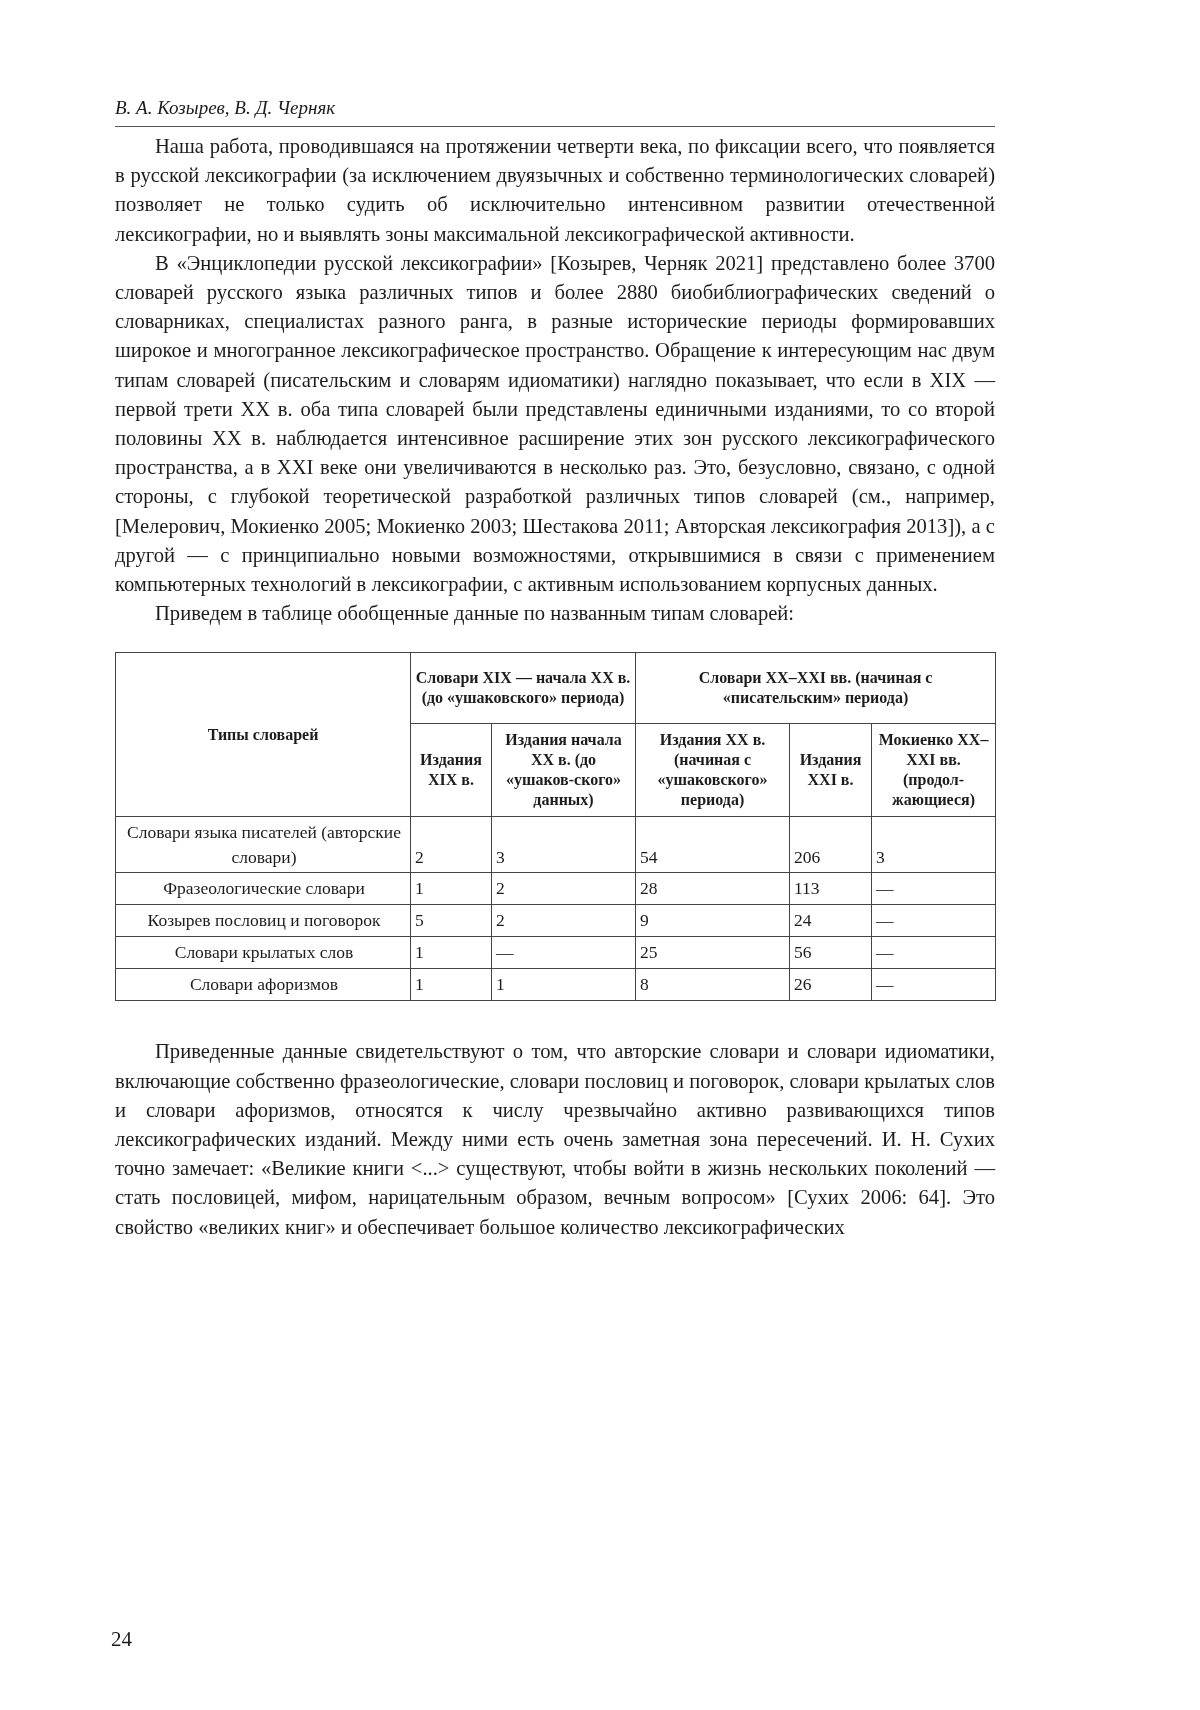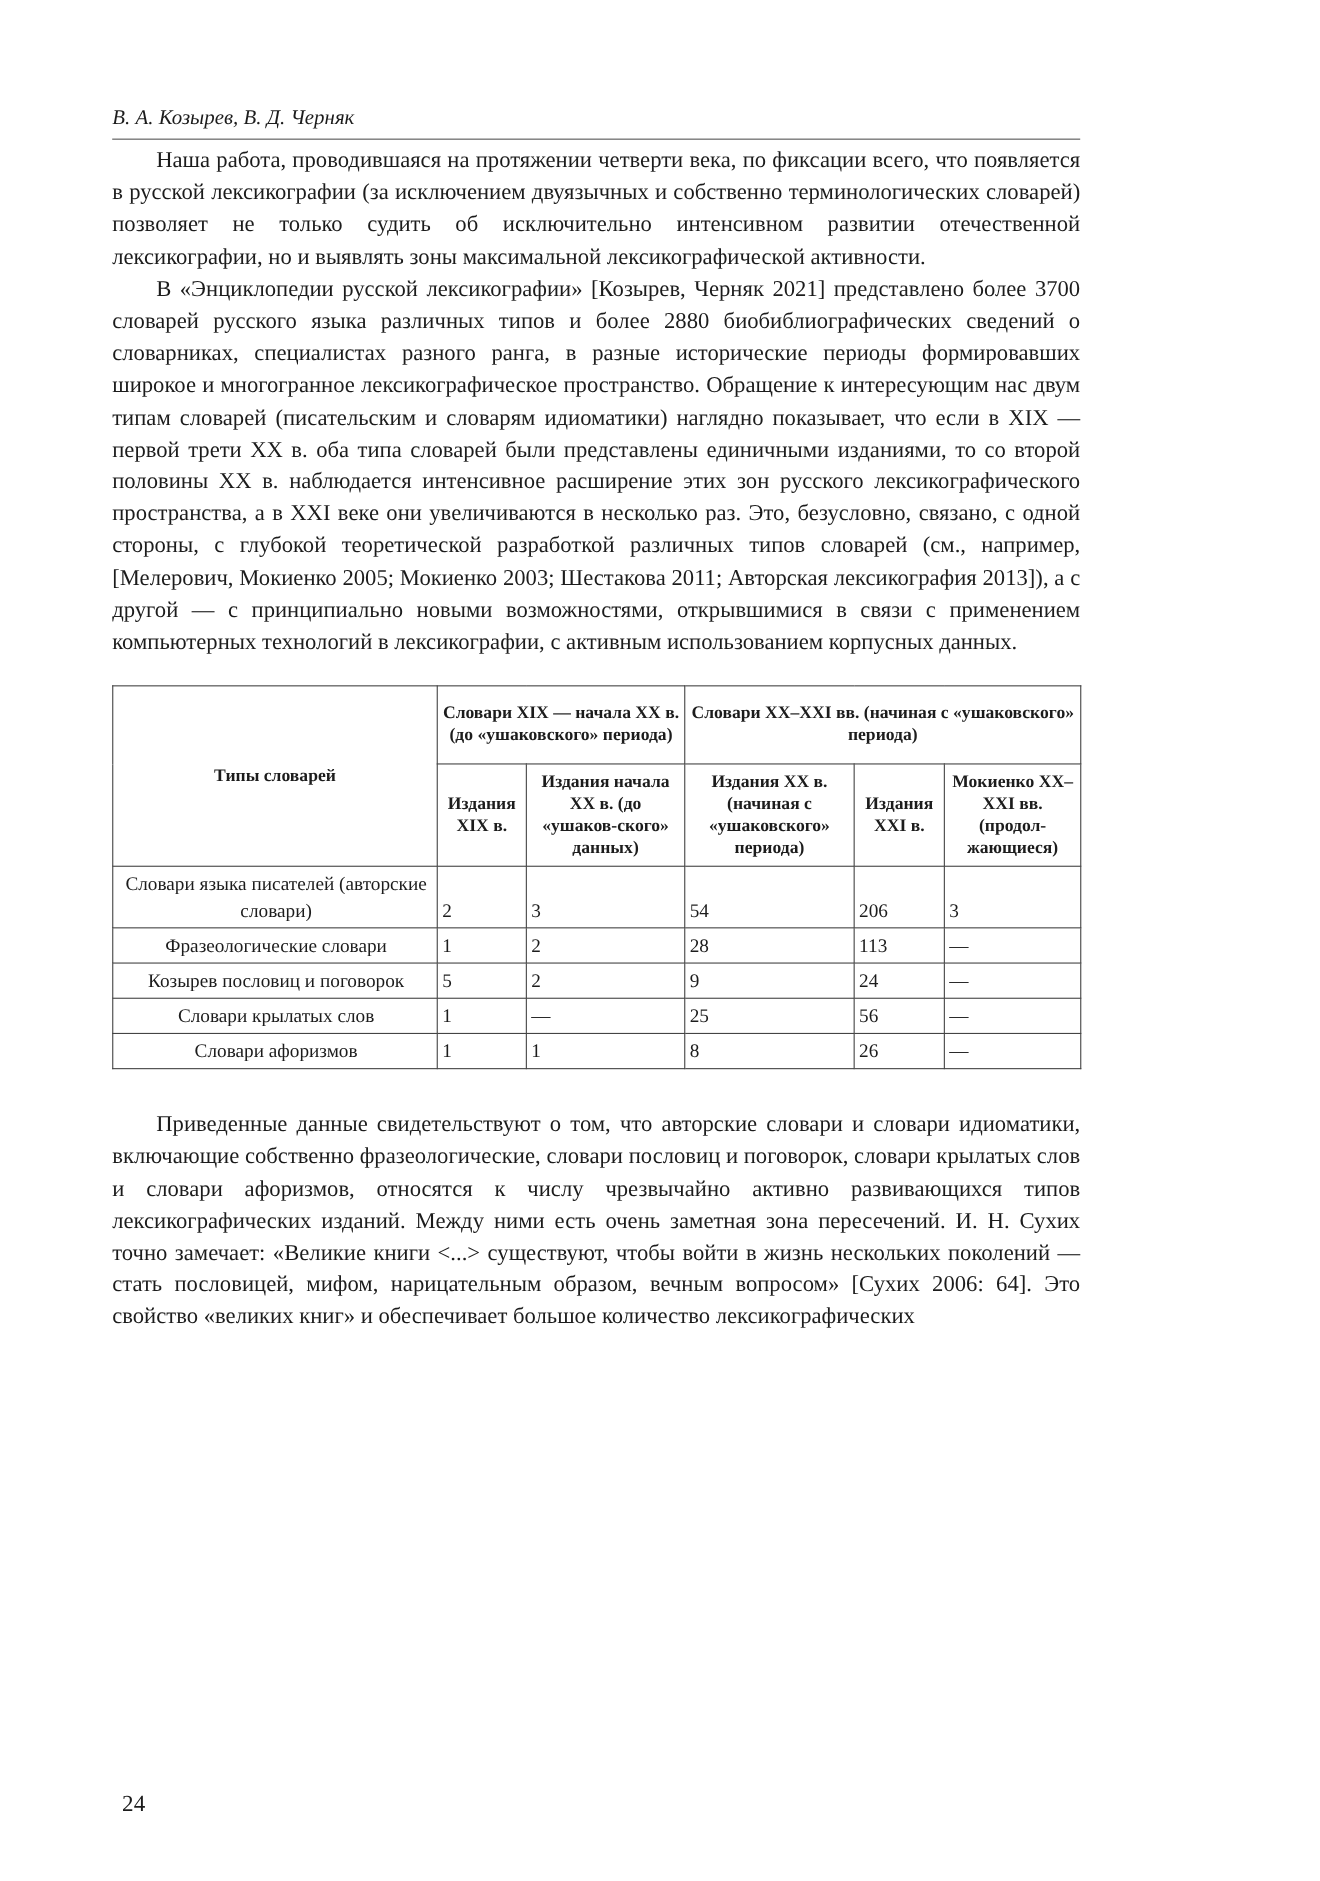--- a/index.html
+++ b/index.html
@@ -1,18 +1,18 @@
 <!DOCTYPE html>
 <html><head>
 <meta charset="utf-8">
 <style>
   html, body { margin: 0; padding: 0; background: #ffffff; }
   body { width: 1200px; height: 1710px; position: relative; overflow: hidden;
          font-family: "Liberation Serif", "DejaVu Serif", serif; color: #1c1c1c; }
-  .page { position: absolute; left: 102px; top: 95px; width: 880px; }
+  .page { position: absolute; left: 115px; top: 95px; width: 880px; }
   .running-head { font-style: italic; font-size: 19px; height: 26px; line-height: 26px; padding-bottom: 5px;
                   border-bottom: 1.6px solid #555; }
   .para { font-size: 20.6px; line-height: 29.2px; text-align: justify; text-indent: 40px; margin: 0; }
   .p1 { margin-top: 5px; }
   .table-wrap { margin-top: 24px; }
   table { border-collapse: collapse; width: 880px; table-layout: fixed; font-size: 17.5px; }
   td, th { border: 1.6px solid #444; padding: 0 4px; vertical-align: middle; }
   th { font-weight: bold; font-size: 16px; line-height: 20px; }
   td { line-height: 27px; height: 31px; }
   td.label { text-align: center; padding-left: 6px; }
@@ -23,36 +23,37 @@
   .page-number { position: absolute; left: 111px; top: 1627px; font-size: 21px; }
 </style>
 </head>
 <body>
 
 <div class="page">
   <div class="running-head">В. А. Козырев, В. Д. Черняк</div>
 
   <p class="para p1">Наша работа, проводившаяся на протяжении четверти века, по фиксации всего, что появляется в русской лексикографии (за исключением двуязычных и собственно терминологических словарей) позволяет не только судить об исключительно интенсивном развитии отечественной лексикографии, но и выявлять зоны максимальной лексикографической активности.</p>
   <p class="para">В «Энциклопедии русской лексикографии» [Козырев, Черняк 2021] представлено более 3700 словарей русского языка различных типов и более 2880 биобиблиографических сведений о словарниках, специалистах разного ранга, в разные исторические периоды формировавших широкое и многогранное лексикографическое пространство. Обращение к интересующим нас двум типам словарей (писательским и словарям идиоматики) наглядно показывает, что если в XIX — первой трети XX в. оба типа словарей были представлены единичными изданиями, то со второй половины XX в. наблюдается интенсивное расширение этих зон русского лексикографического пространства, а в XXI веке они увеличиваются в несколько раз. Это, безусловно, связано, с одной стороны, с глубокой теоретической разработкой различных типов словарей (см., например, [Мелерович, Мокиенко 2005; Мокиенко 2003; Шестакова 2011; Авторская лексикография 2013]), а с другой — с принципиально новыми возможностями, открывшимися в связи с применением компьютерных технологий в лексикографии, с активным использованием корпусных данных.</p>
+  <p class="para">Приведем в таблице обобщенные данные по названным типам словарей:</p>
 
   <div class="table-wrap">
     <table>
       <colgroup>
         <col style="width:295px">
           <col style="width:81px">
           <col style="width:144px">
           <col style="width:154px">
           <col style="width:82px">
           <col style="width:124px">
       </colgroup>
       <tbody>
           <tr class="hdr-top">
         <th rowspan="2">Типы словарей</th>
         <th colspan="2">Словари XIX — начала XX в. (до «ушаковского» периода)</th>
-        <th colspan="3">Словари XX–XXI вв. (начиная с «ушаковского» периода)</th>
+        <th colspan="3">Словари XX–XXI вв. (начиная с «писательским» периода)</th>
       </tr>
       <tr class="hdr-sub">
         <th>Издания XIX в.</th>
         <th>Издания начала XX в. (до «ушаков-ского» данных)</th>
         <th>Издания XX в. (начиная с «ушаковского» периода)</th>
         <th>Издания XXI в.</th>
         <th>Мокиенко XX–XXI вв. (продол-жающиеся)</th>
       </tr>
       <tr style="height:56px">
         <td class="label" style="line-height:25px">Словари языка писателей (авторские словари)</td>

